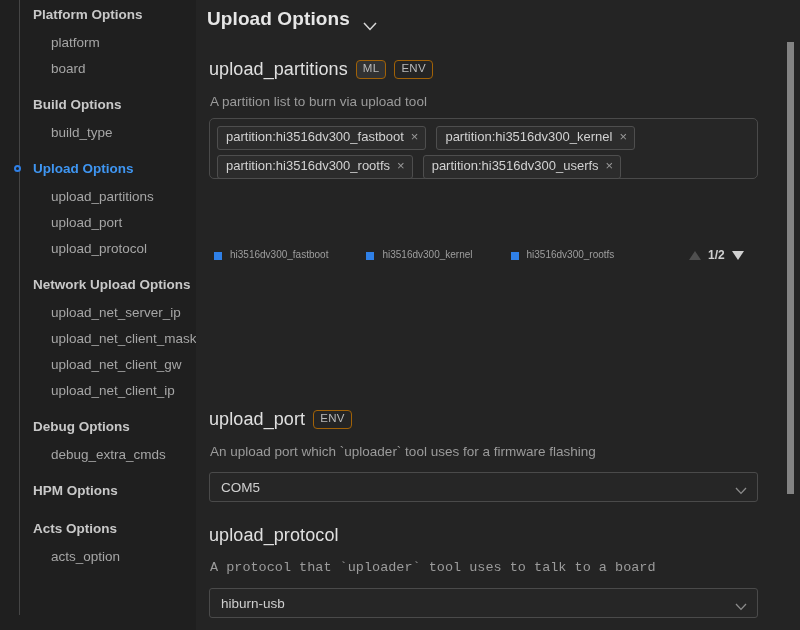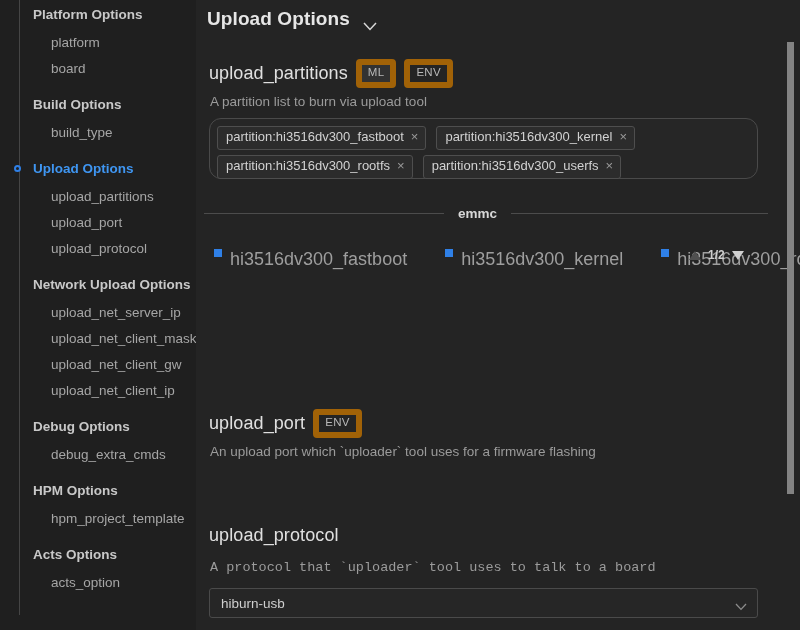--- a/index.html
+++ b/index.html
@@ -119,39 +119,39 @@
   }
   .field-title {
     font-size: 18px;
     color: #e0e0e0;
     font-weight: normal;
     letter-spacing: 0.1px;
   }
   .badge {
     font-size: 11.5px;
     color: #b9b9b9;
-    border: 6px solid #a16207;
+    border: 1px solid #a16207;
     border-radius: 4px;
     padding: 2px 6px 3px 6px;
     line-height: 1;
     letter-spacing: 0.3px;
   }
   .badge.filled { background: #323232; }
 
   .field-desc {
     position: absolute;
     font-size: 13.5px;
     color: #9b9b9b;
   }
 
   
   .tagbox {
     position: absolute;
     border: 1px solid #4a4a4a;
-    border-radius: 12px;
+    border-radius: 5px;
     background: #262626;
     box-sizing: border-box;
     padding: 7px 7px 6px 7px;
   }
   .tagrow { display: flex; gap: 10px; margin-bottom: 5px; }
   .tagrow:last-child { margin-bottom: 16px; }
   .tag {
     display: inline-flex;
     align-items: center;
     gap: 7px;
@@ -188,23 +188,23 @@
   }
 
   
   .legend {
     position: absolute;
     display: flex;
     align-items: center;
   }
   .legend-item {
     display: inline-flex;
-    align-items: flex-start;
+    align-items: flex-end;
     gap: 8px;
-    font-size: 18px;
+    font-size: 10px;
     color: #9e9e9e;
     white-space: nowrap;
   }
   .legend-swatch {
     width: 8px;
     height: 8px;
     background: #2f80e7;
     flex: none;
   }
 
@@ -319,21 +319,20 @@
         <div class="sb-group"><span>Network Upload Options</span></div>
         <div class="sb-item"><span>upload_net_server_ip</span></div>
         <div class="sb-item"><span>upload_net_client_mask</span></div>
         <div class="sb-item"><span>upload_net_client_gw</span></div>
         <div class="sb-item"><span>upload_net_client_ip</span></div>
         <div class="sb-gap"></div>
         <div class="sb-group"><span>Debug Options</span></div>
         <div class="sb-item"><span>debug_extra_cmds</span></div>
         <div class="sb-gap"></div>
         <div class="sb-group"><span>HPM Options</span></div>
-        <div class="sb-item"><span>hpm_project_template</span></div>
         <div class="sb-gap"></div>
         <div class="sb-group"><span>Acts Options</span></div>
         <div class="sb-item"><span>acts_option</span></div>
       </div>
   </nav>
 
   <section id="main">
 
     <div class="page-title-row">
       <span class="page-title">Upload Options</span>
@@ -367,25 +366,20 @@
           <span>partition:hi3516dv300_rootfs</span>
           <span class="x">×</span>
         </span>
         <span class="tag">
           <span>partition:hi3516dv300_userfs</span>
           <span class="x">×</span>
         </span>
       </div>
     </div>
 
-    <div class="sep" style="left:8px; top:206px; width:564px;">
-      <div class="line" style="width:240px;"></div>
-      <div class="label">emmc</div>
-      <div class="line" style="flex:1;"></div>
-    </div>
 
     <div class="legend" style="left:18px; top:249px; width:470px; gap:38px;">
       <span class="legend-item">
         <span class="legend-swatch"></span>
         <span>hi3516dv300_fastboot</span>
       </span>
       <span class="legend-item">
         <span class="legend-swatch"></span>
         <span>hi3516dv300_kernel</span>
       </span>
@@ -401,20 +395,28 @@
       <span class="tri tri-down"></span>
     </div>
 
 
     <div class="field-title-row" style="left:13px; top:409px;">
       <span class="field-title">upload_port</span>
       <span class="badge">ENV</span>
     </div>
     <div class="field-desc" style="left:14px; top:444px;">An upload port which `uploader` tool uses for a firmware flashing</div>
 
+    <div class="select" style="left:13px; top:472px; width:549px; height:30px;">
+      <span class="val">COM5</span>
+      <span class="chev-sm">
+        <svg viewBox="0 0 12 8" width="12" height="8" aria-hidden="true">
+          <path d="M1 1 L6 6.4 L11 1" fill="none" stroke="#8c8c8c" stroke-width="1.3"></path>
+        </svg>
+      </span>
+    </div>
 
     <div class="field-title-row" style="left:13px; top:525px;">
       <span class="field-title">upload_protocol</span>
     </div>
     <div class="field-desc" style="left:14px; top:560px;font-family:Liberation Mono, monospace;">A protocol that `uploader` tool uses to talk to a board</div>
 
     <div class="select" style="left:13px; top:588px; width:549px; height:30px;">
       <span class="val">hiburn-usb</span>
       <span class="chev-sm">
         <svg viewBox="0 0 12 8" width="12" height="8" aria-hidden="true">

